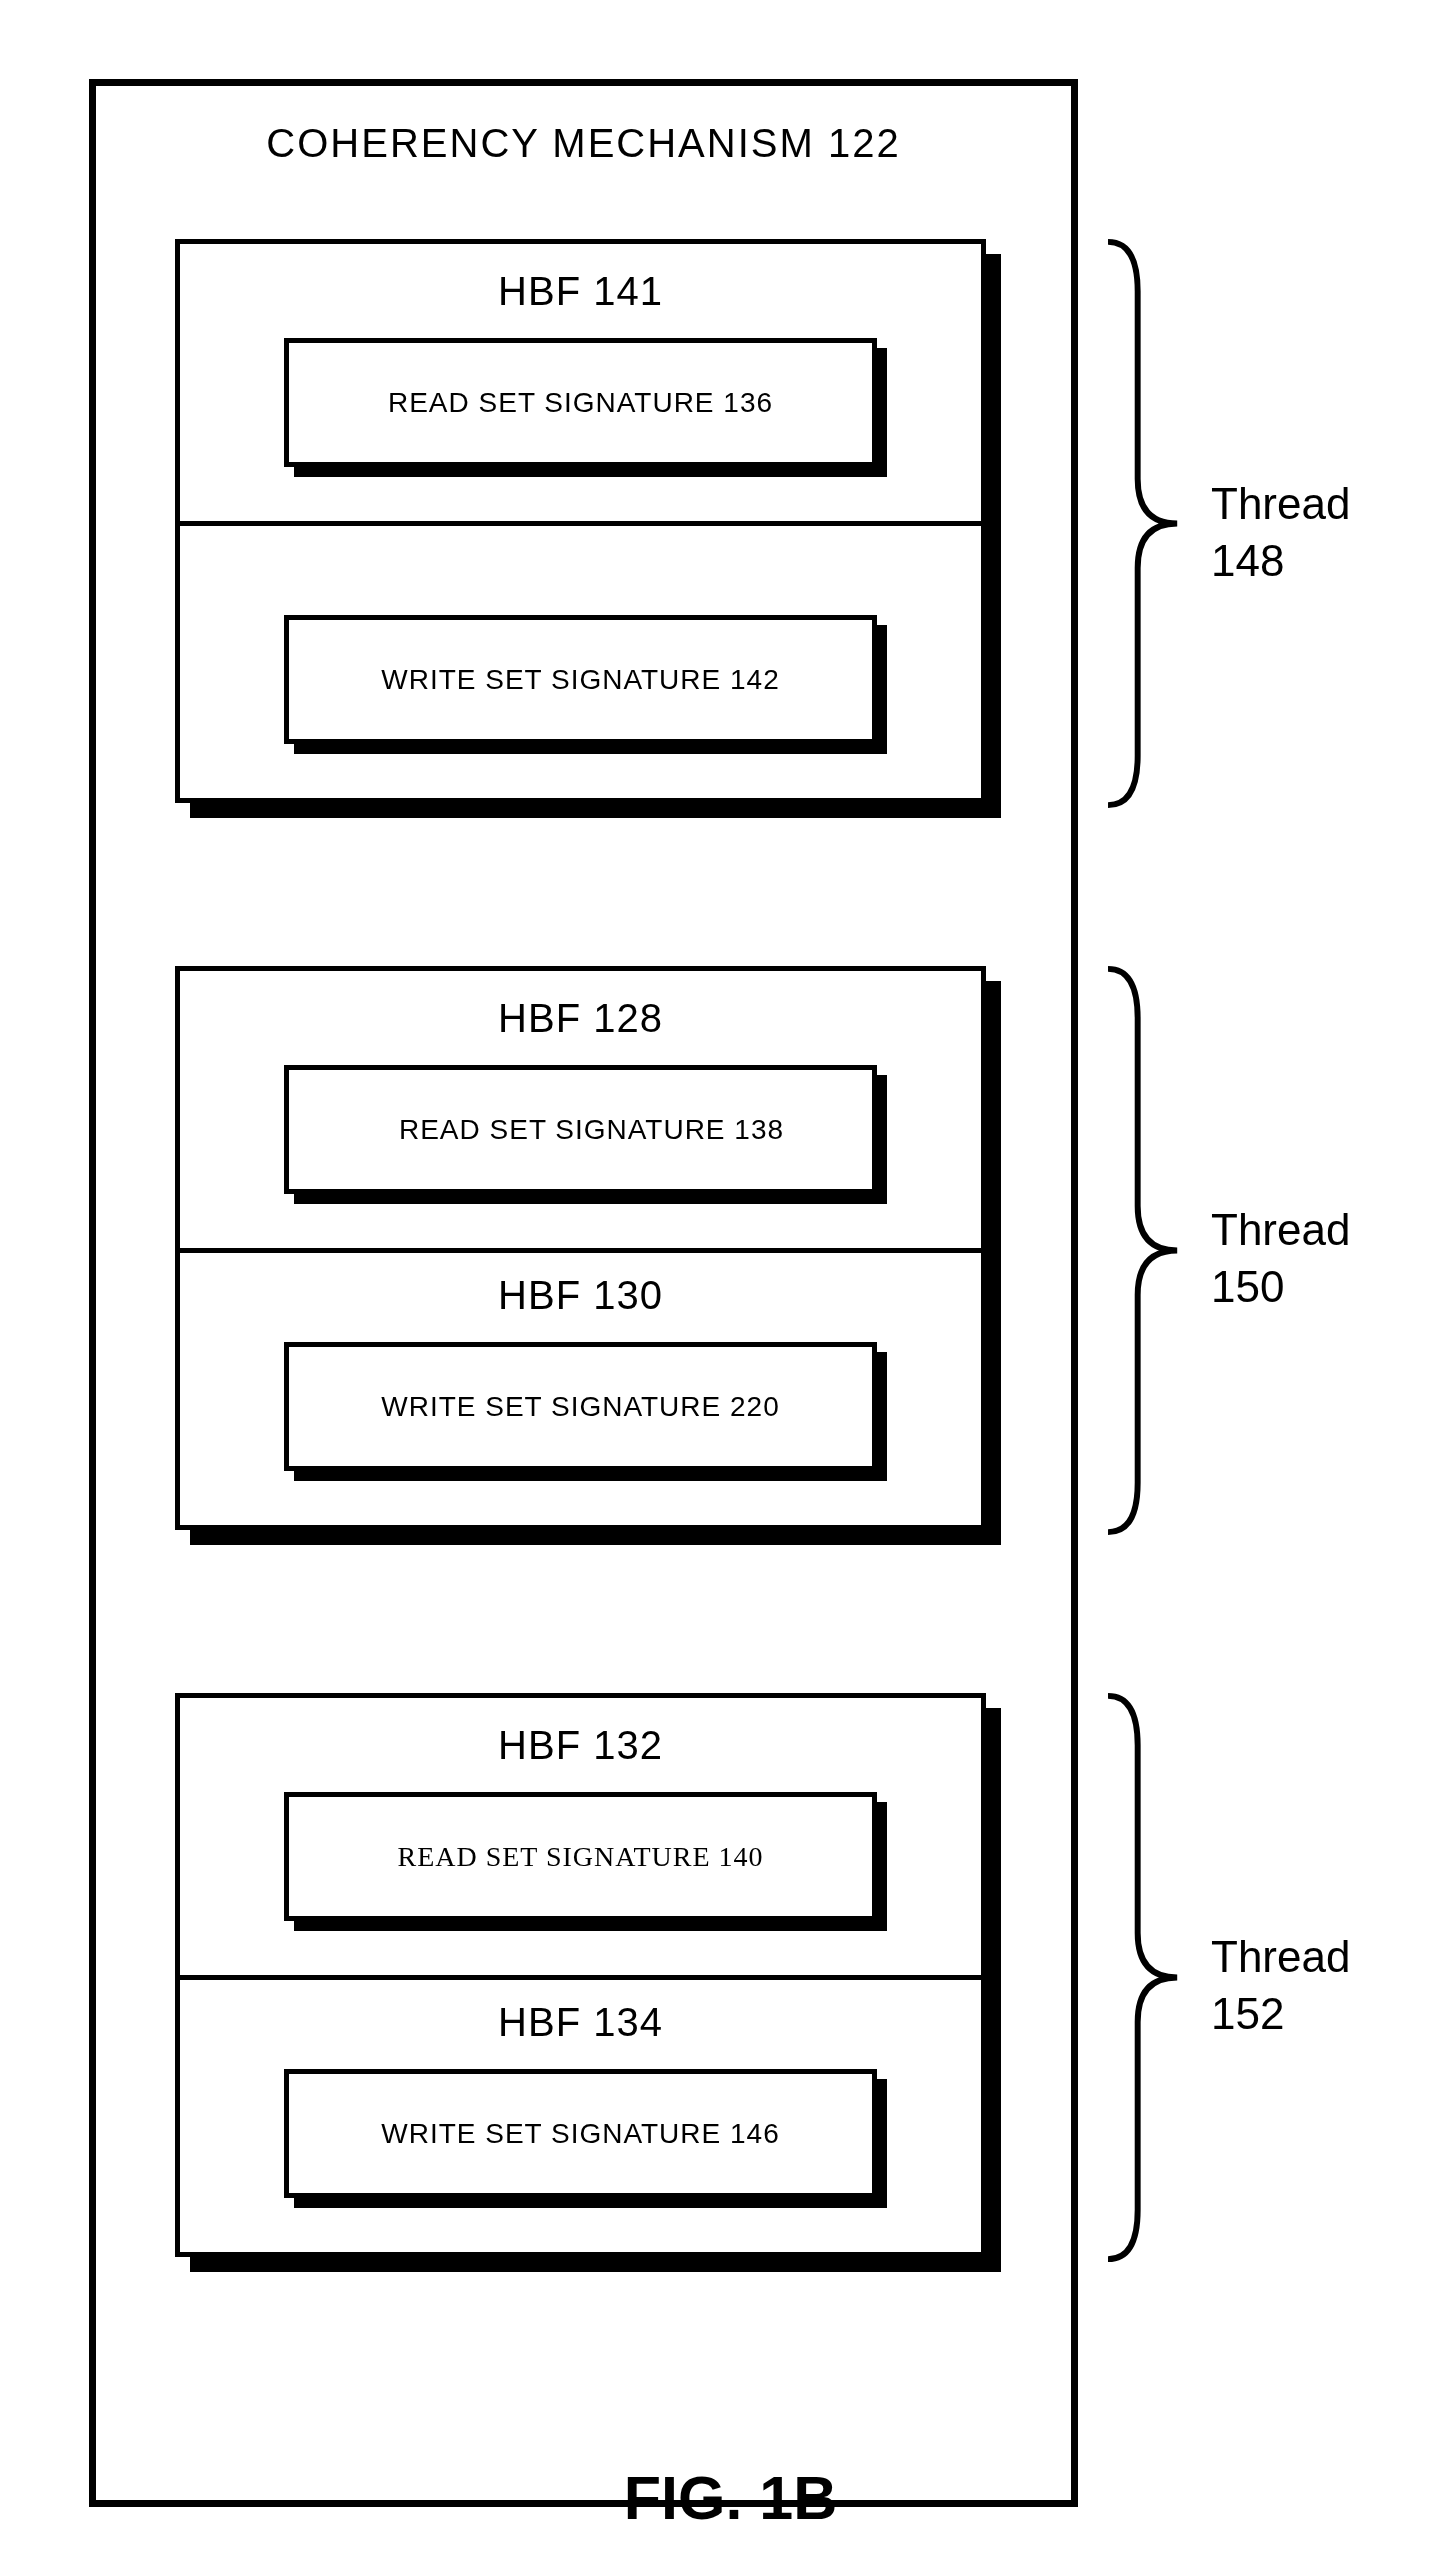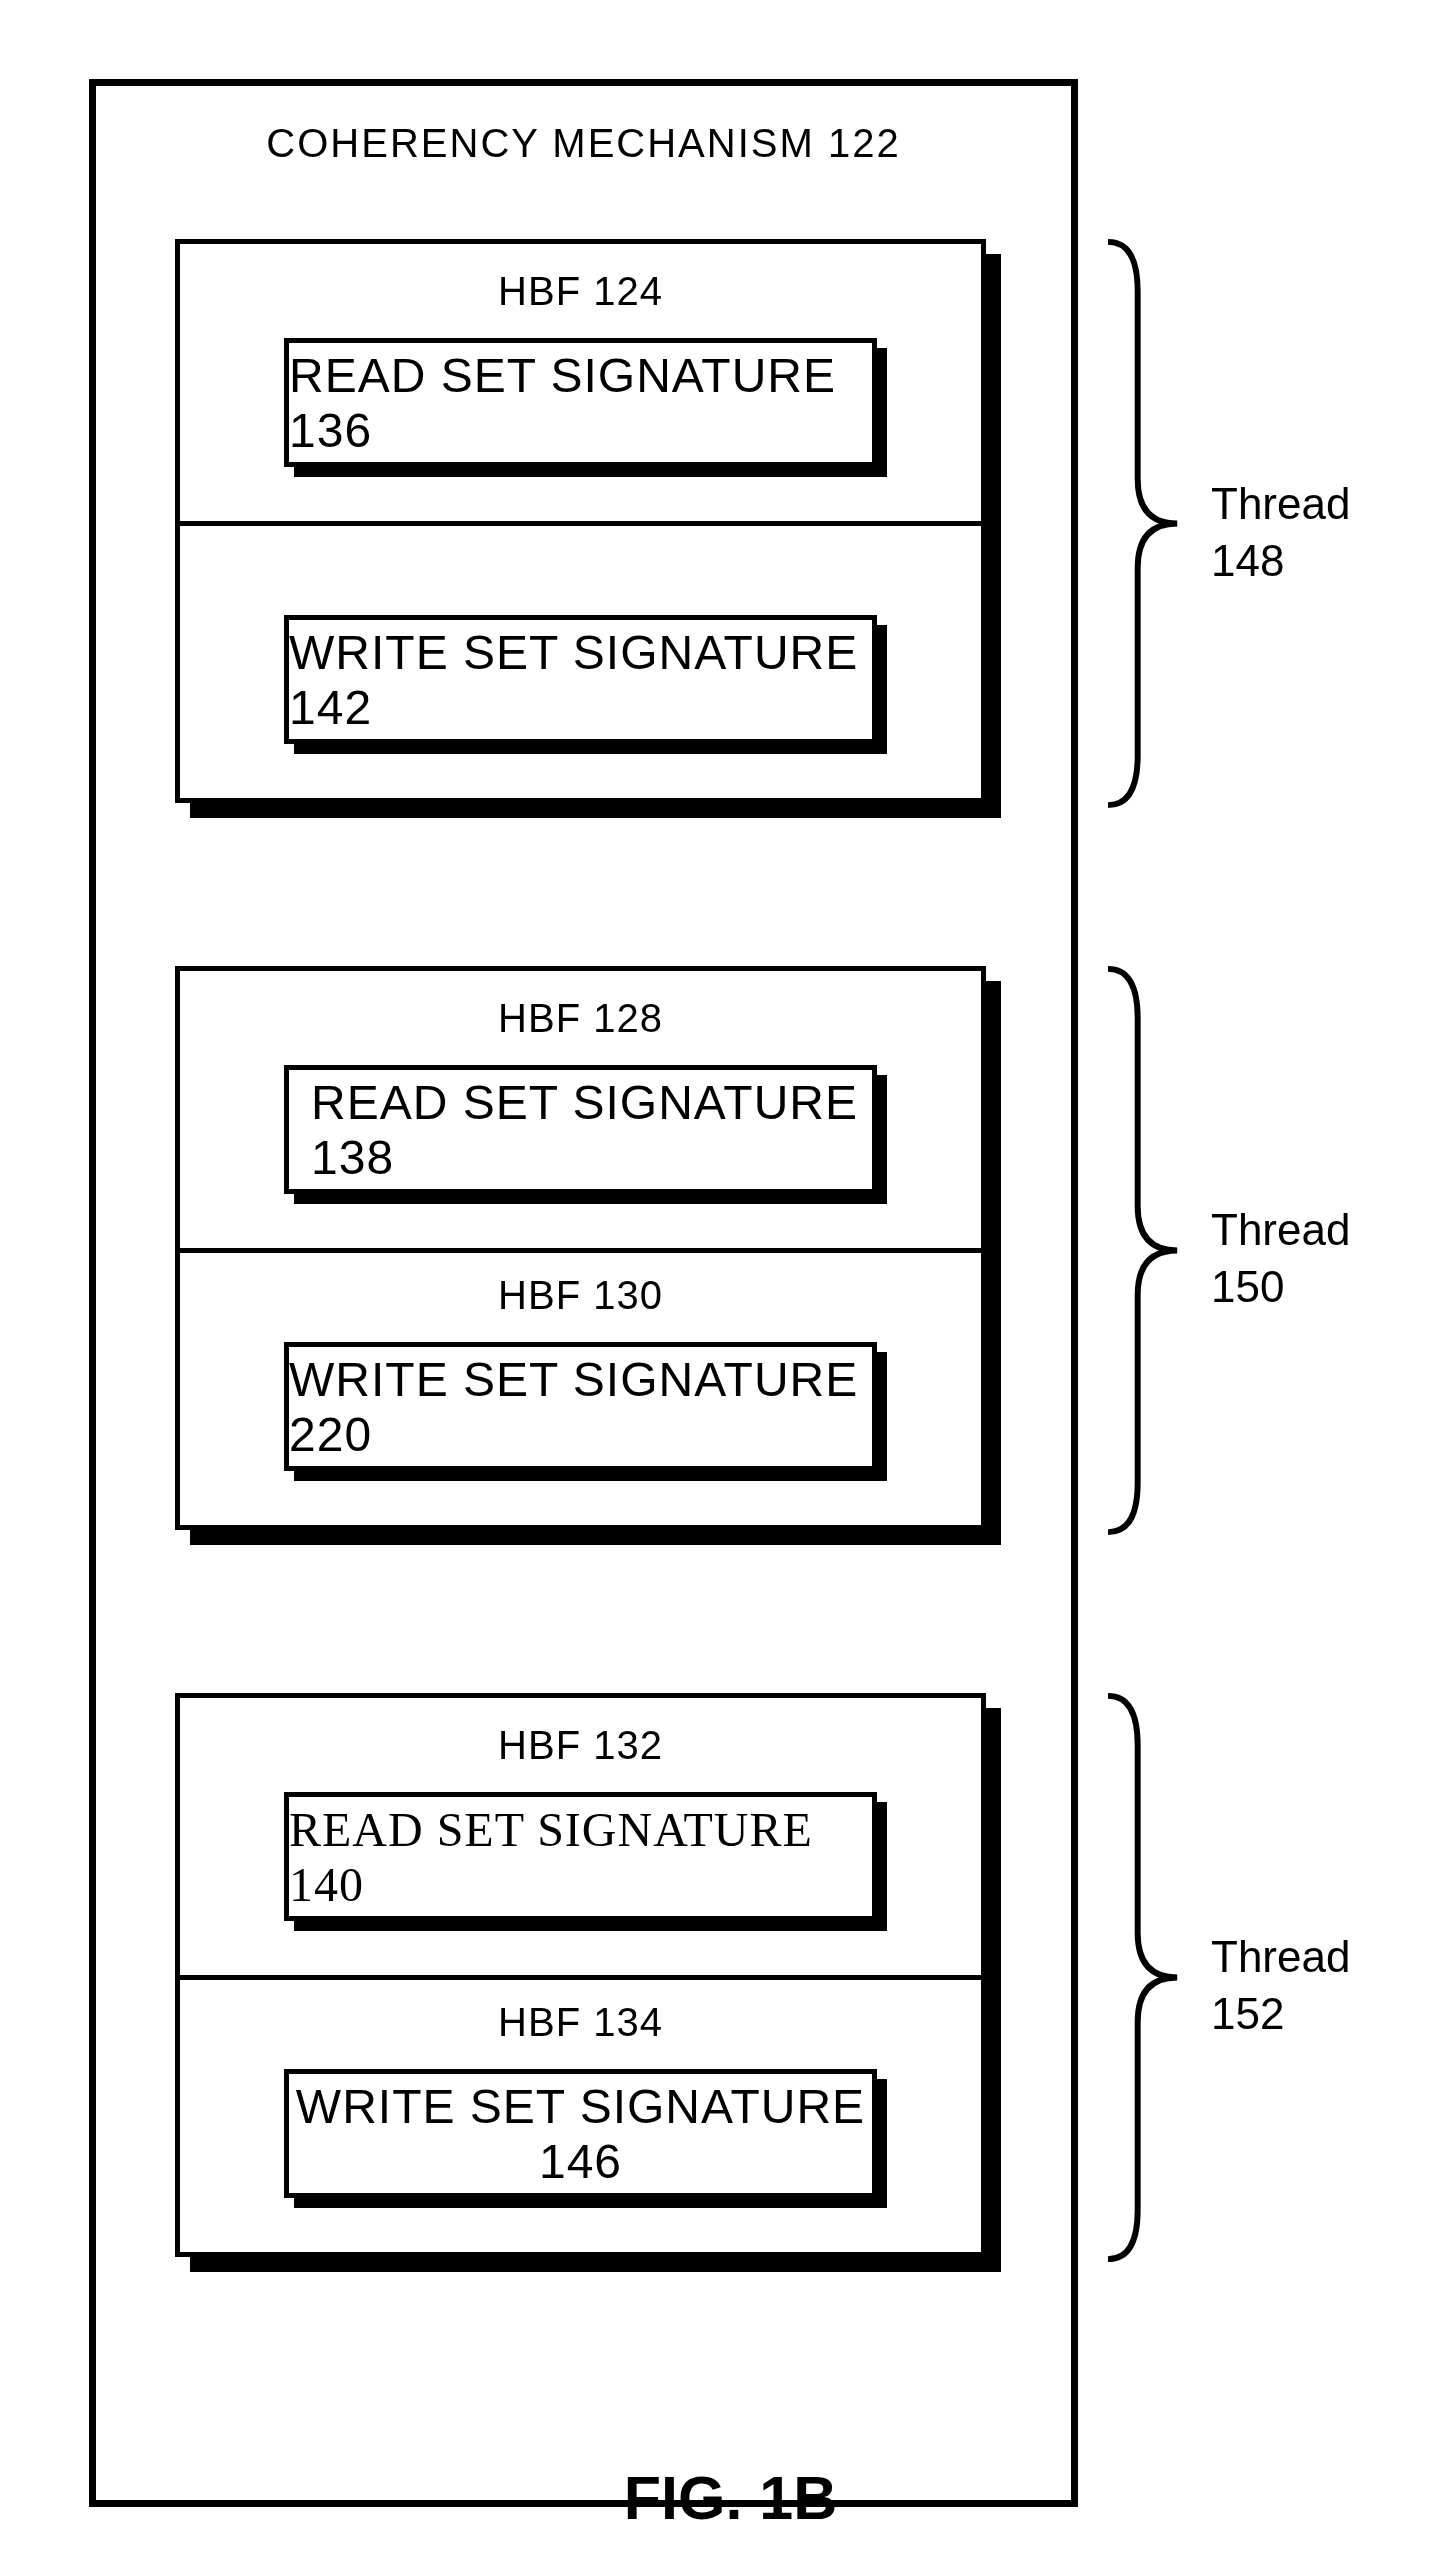--- a/index.html
+++ b/index.html
@@ -70,21 +70,21 @@
   }
   .inner-box {
     position: absolute;
     width: 593px;
     height: 129px;
     border: 5px solid #000;
     background: #fff;
     display: flex;
     align-items: center;
     justify-content: center;
-    font-size: 48px;
+    font-size: 28px;
     letter-spacing: 1px;
   }
   .thread-label {
     position: absolute;
     font-size: 44px;
     text-align: left;
     width: 198px;
     line-height: 1.3;
   }
   .fig-label {
@@ -106,21 +106,21 @@
 <body>
 
 <div class="canvas">
 
   <div class="outer-box">
     <div class="outer-title">COHERENCY MECHANISM 122</div>
 
     <div class="group-shadow" style="left:94px; top:168px;"></div>
     <div class="group-box" style="left:79px; top:153px;">
       <div class="half">
-        <div class="hbf-label">HBF 124</div>
+        <div class="hbf-label">HBF 141</div>
         <div class="inner-shadow" style="left:114px; top:104px;"></div>
         <div class="inner-box" style="left:104px; top:94px;">
           <span>READ SET SIGNATURE 136</span>
         </div>
       </div>
       <div class="divider"></div>
       <div class="half">
         <div class="inner-shadow" style="left:114px; top:104px;"></div>
         <div class="inner-box" style="left:104px; top:94px;">
           <span>WRITE SET SIGNATURE 142</span>

